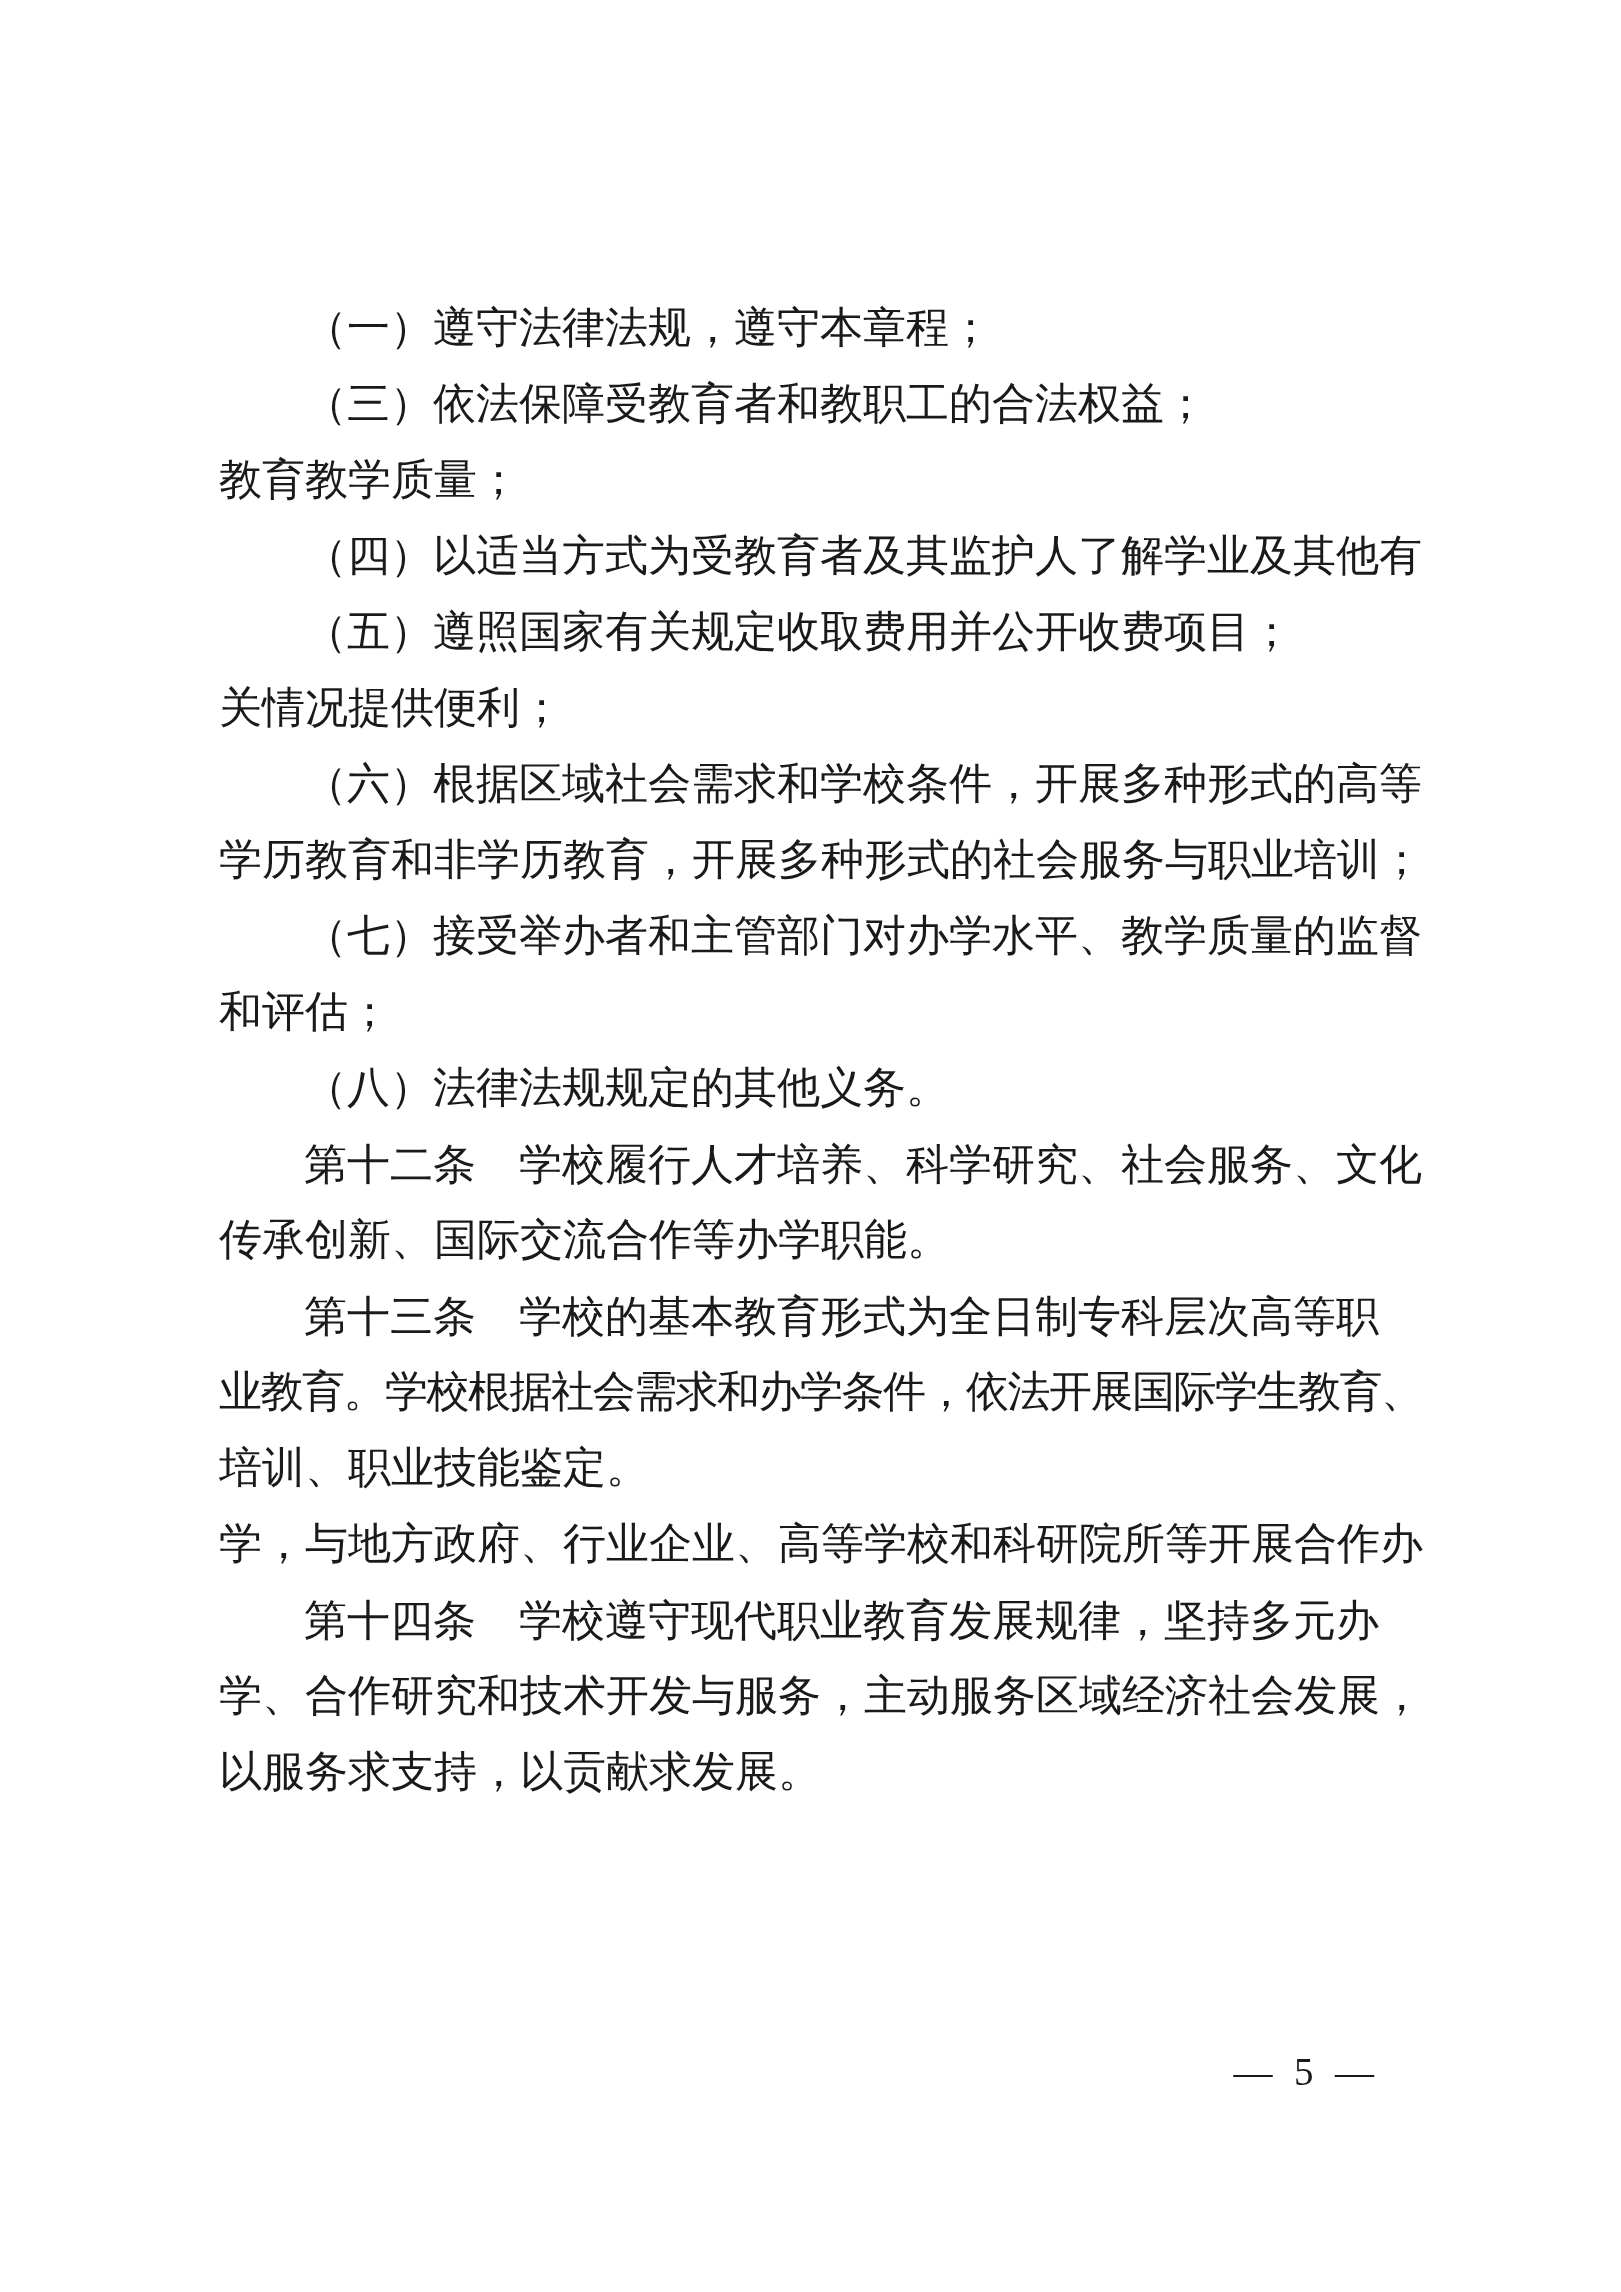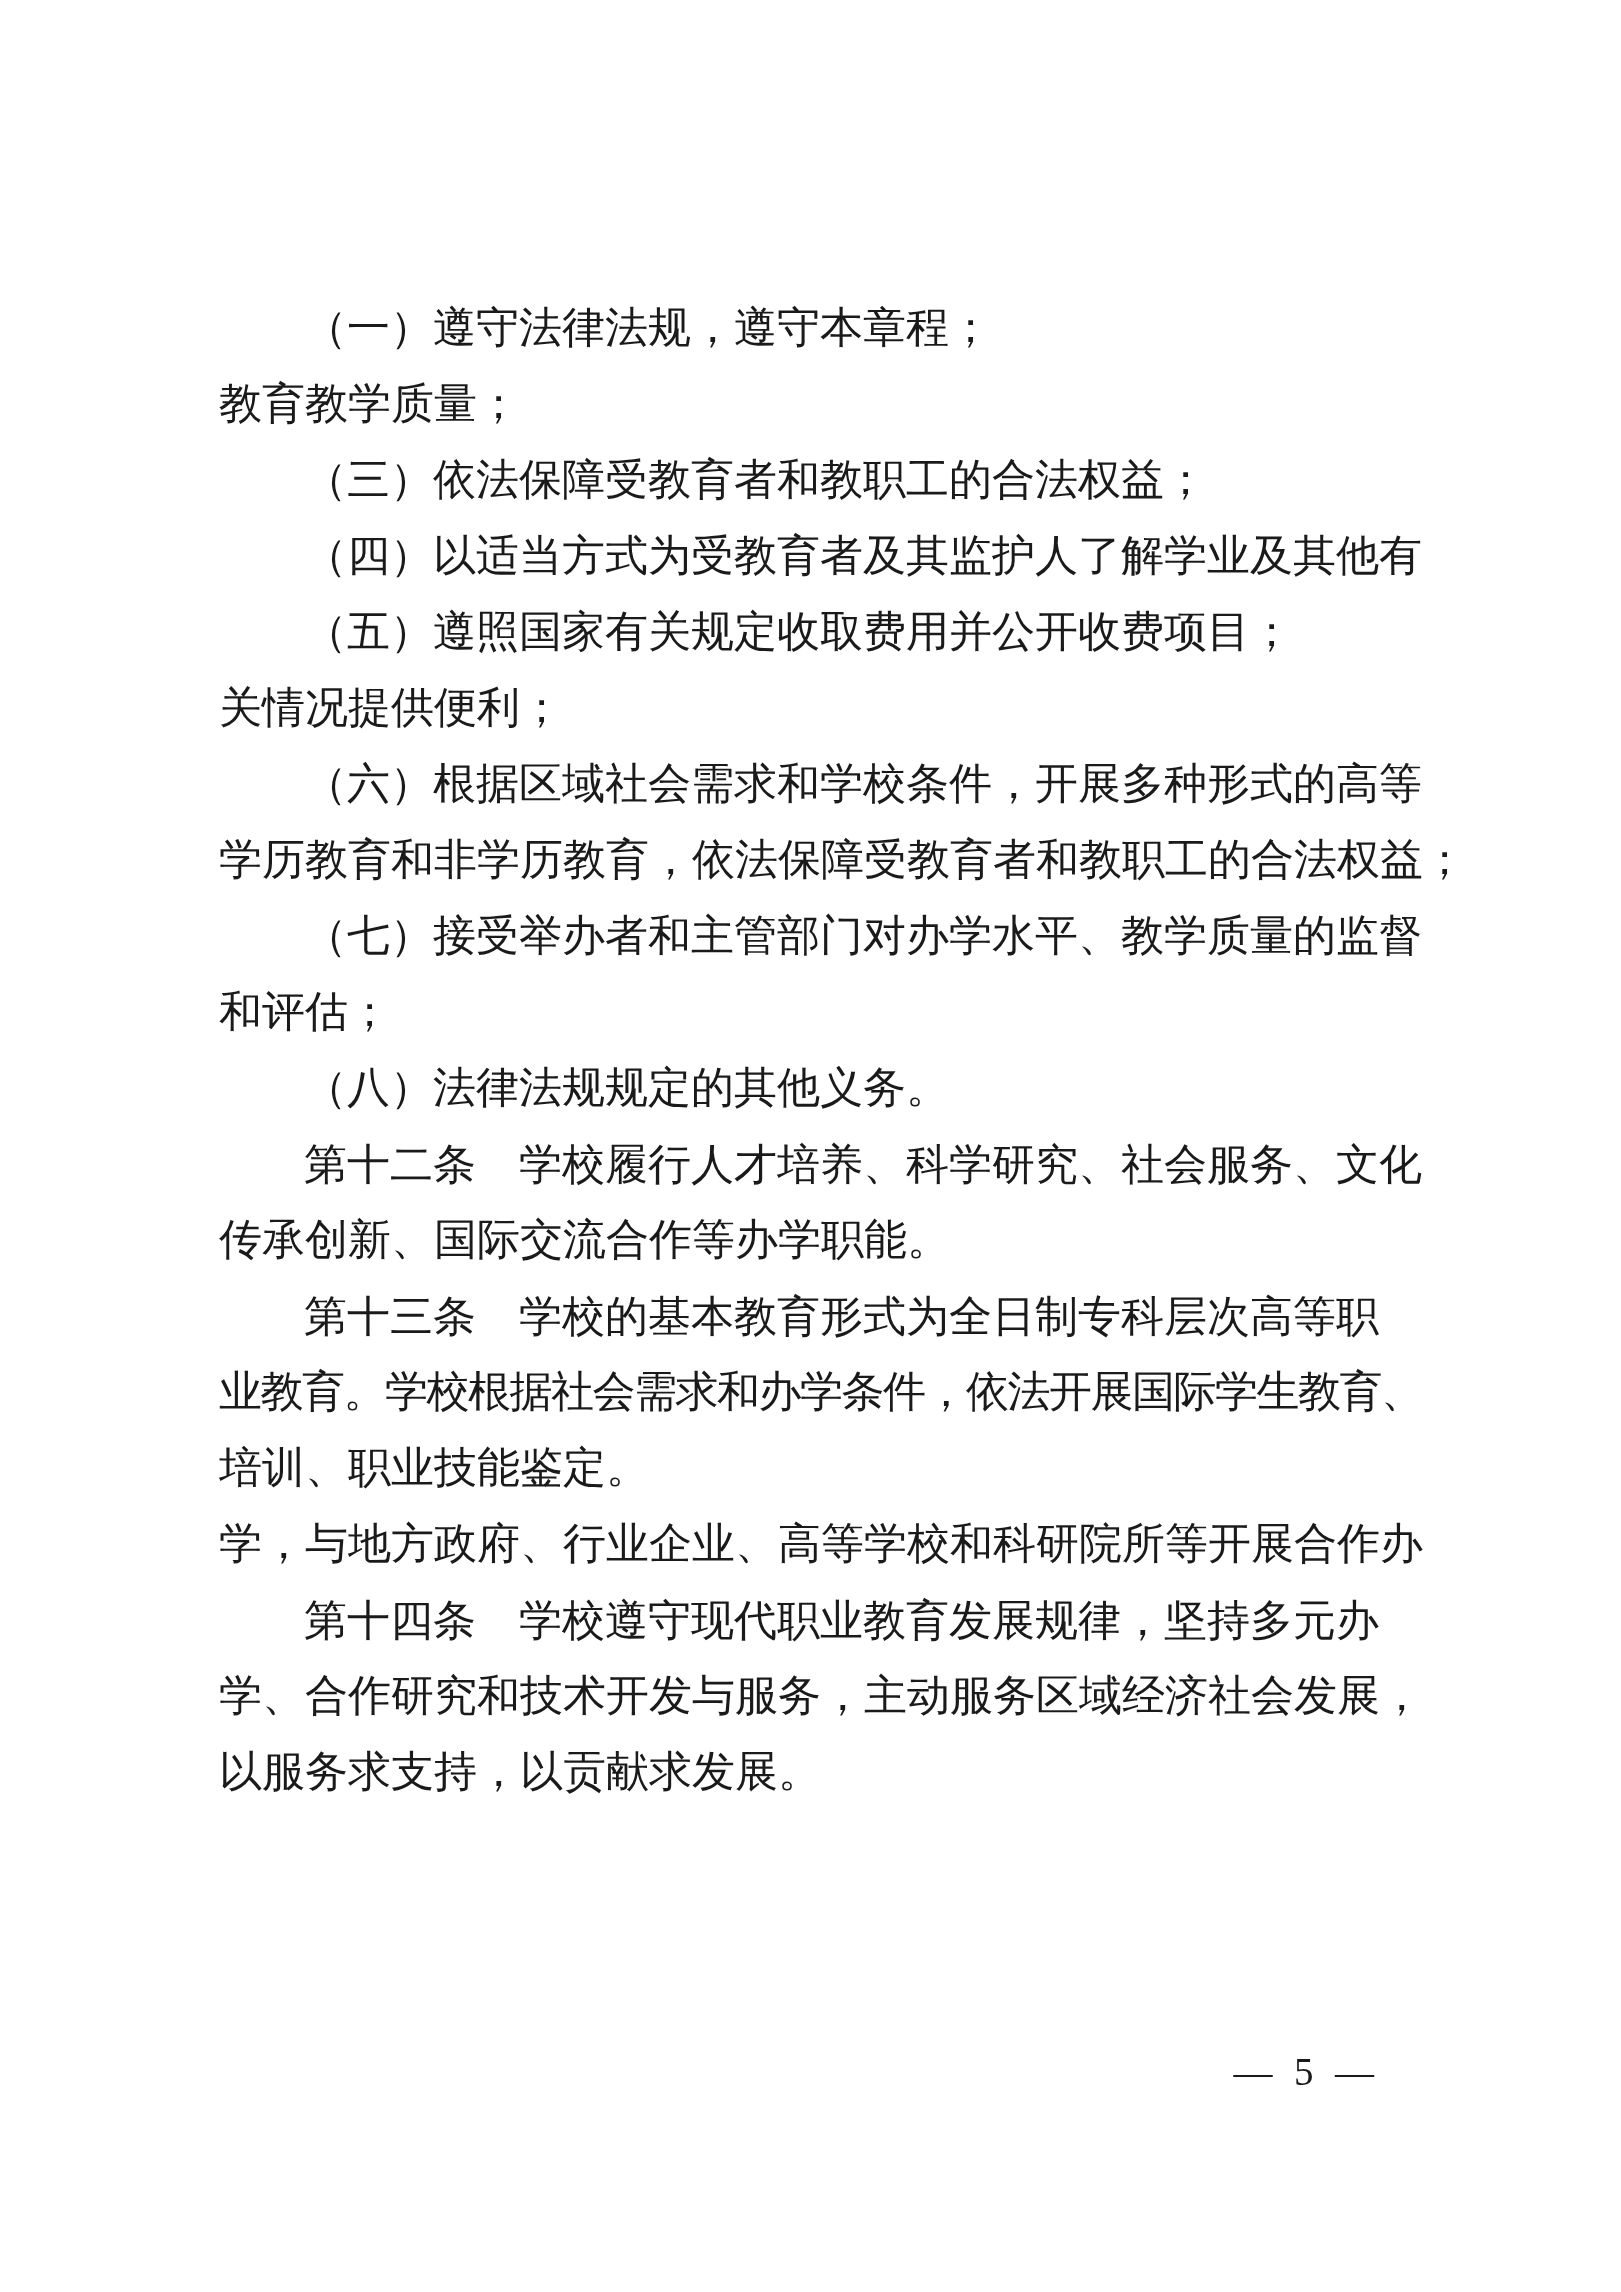--- a/index.html
+++ b/index.html
@@ -44,27 +44,27 @@
     color: #1a1a1a;
     font-family: "Liberation Serif", "DejaVu Serif", serif;
   }
 </style>
 </head>
 <body>
 
 <div class="page">
   <div class="doc-body">
       <div class="line indent"><span class="seg">（一）遵守法律法规，遵守本章程；</span></div>
+      <div class="line indent"><span class="seg">（三）依法保障受教育者和教职工的合法权益；</span></div>
       <div class="line"><span class="seg">教育教学质量；</span></div>
-      <div class="line indent"><span class="seg">（三）依法保障受教育者和教职工的合法权益；</span></div>
       <div class="line indent"><span class="seg">（四）以适当方式为受教育者及其监护人了解学业及其他有</span></div>
       <div class="line indent"><span class="seg">（五）遵照国家有关规定收取费用并公开收费项目；</span></div>
       <div class="line"><span class="seg">关情况提供便利；</span></div>
       <div class="line indent"><span class="seg">（六）根据区域社会需求和学校条件，开展多种形式的高等</span></div>
-      <div class="line"><span class="seg">学历教育和非学历教育，依法保障受教育者和教职工的合法权益；</span></div>
+      <div class="line"><span class="seg">学历教育和非学历教育，开展多种形式的社会服务与职业培训；</span></div>
       <div class="line indent"><span class="seg">（七）接受举办者和主管部门对办学水平、教学质量的监督</span></div>
       <div class="line"><span class="seg">和评估；</span></div>
       <div class="line indent"><span class="seg">（八）法律法规规定的其他义务。</span></div>
       <div class="line indent"><span class="seg bold">第十二条</span><span class="seg">　学校履行人才培养、科学研究、社会服务、文化</span></div>
       <div class="line"><span class="seg">传承创新、国际交流合作等办学职能。</span></div>
       <div class="line indent"><span class="seg bold">第十三条</span><span class="seg">　学校的基本教育形式为全日制专科层次高等职</span></div>
       <div class="line tight"><span class="seg">业教育。学校根据社会需求和办学条件，依法开展国际学生教育、</span></div>
       <div class="line"><span class="seg">培训、职业技能鉴定。</span></div>
       <div class="line"><span class="seg">学，与地方政府、行业企业、高等学校和科研院所等开展合作办</span></div>
       <div class="line indent"><span class="seg bold">第十四条</span><span class="seg">　学校遵守现代职业教育发展规律，坚持多元办</span></div>

